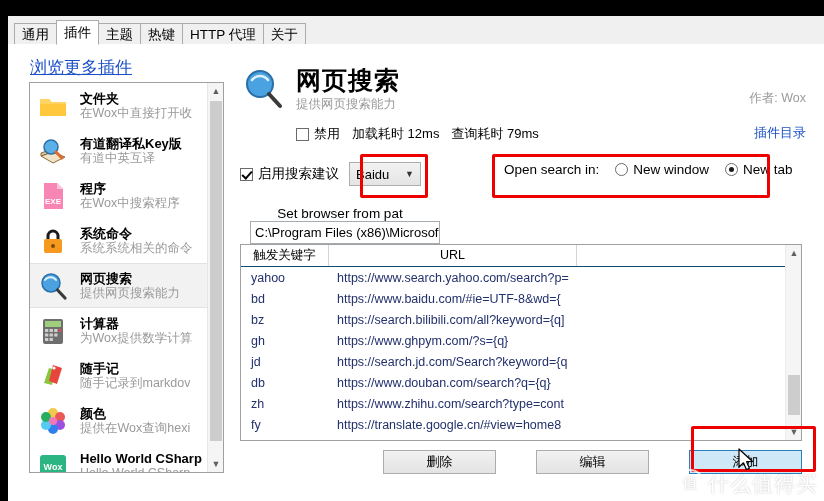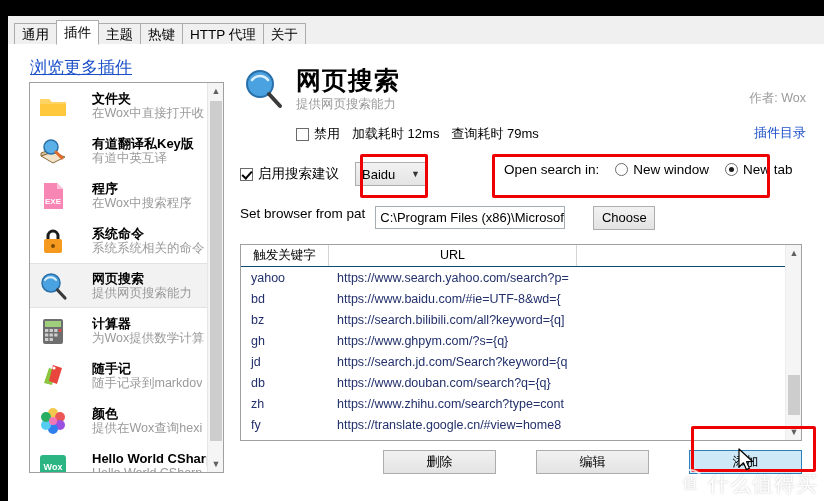--- a/index.html
+++ b/index.html
@@ -102,21 +102,21 @@
     box-sizing: border-box;
     cursor: default;
   }
   .plugin-item.selected {
     background: #f2f2f2;
     border-top: 1px solid #e2e2e2;
     border-bottom: 1px solid #e2e2e2;
   }
   .pi-icon {
     width: 30px; height: 30px;
-    margin-right: 24px;
+    margin-right: 12px;
     flex: 0 0 30px;
     position: relative;
     text-align: right;
   }
   .pi-text { overflow: hidden; }
   .pi-title {
     font-size: 13px;
     color: #000;
     line-height: 15px;
     white-space: nowrap;
@@ -223,21 +223,21 @@
     transform: rotate(42deg);
   }
   .row-suggest {
     position: absolute;
     left: 4px; top: 118px;
     display: flex;
     align-items: center;
     font-size: 13.5px;
   }
   .combo {
-    margin-left: 16px;
+    margin-left: 10px;
     width: 72px; height: 24px;
     background: linear-gradient(#f2f2f2, #e4e4e4);
     border: 1px solid #adadad;
     box-sizing: border-box;
     display: flex;
     align-items: center;
     justify-content: space-between;
     padding: 0 6px;
     font-size: 13px;
     cursor: default;
@@ -268,22 +268,23 @@
     left: 3px; top: 3px;
     width: 5px; height: 5px;
     border-radius: 50%;
     background: #1b1b1b;
   }
   .radio-group { display: flex; align-items: center; margin-left: 16px; }
   .row-browser {
     position: absolute;
     left: 4px; top: 162px;
     display: flex;
-    align-items: flex-start;
+    align-items: center;
     font-size: 13.5px;
+    flex-direction: column;
   }
   .path-input {
     margin-left: 10px;
     width: 190px; height: 23px;
     border: 1px solid #a5acb2;
     background: #fff;
     box-sizing: border-box;
     font-size: 13px;
     line-height: 21px;
     padding: 0 4px;

